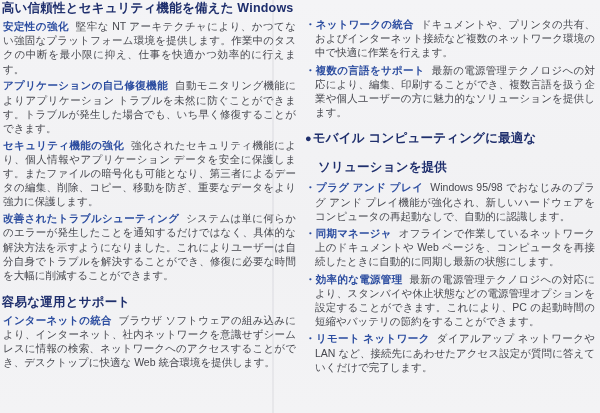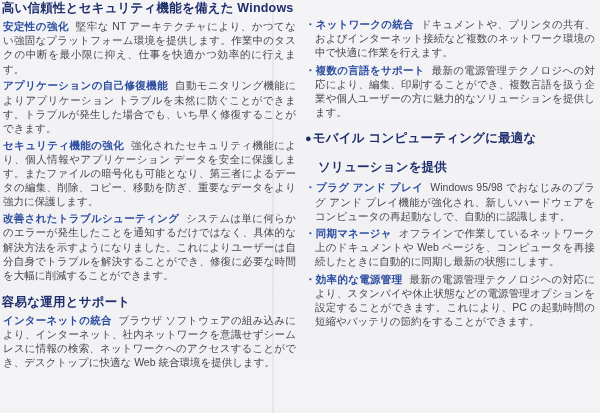--- a/index.html
+++ b/index.html
@@ -85,14 +85,15 @@
       <span class="rhead-l2">ソリューションを提供</span>
     </h2>
 
 
     <p class="item ritem"><span class="bullet">・</span><span class="term">プラグ アンド プレイ</span><span class="txt">Windows 95/98 でおなじみのプラグ アンド プレイ機能が強化され、新しいハードウェアをコンピュータの再起動なしで、自動的に認識します。</span></p>
 
     <p class="item ritem"><span class="bullet">・</span><span class="term">同期マネージャ</span><span class="txt">オフラインで作業しているネットワーク上のドキュメントや Web ページを、コンピュータを再接続したときに自動的に同期し最新の状態にします。</span></p>
 
     <p class="item ritem"><span class="bullet">・</span><span class="term">効率的な電源管理</span><span class="txt">最新の電源管理テクノロジへの対応により、スタンバイや休止状態などの電源管理オプションを設定することができます。これにより、PC の起動時間の短縮やバッテリの節約をすることができます。</span></p>
 
+    <p class="item ritem"><span class="bullet">・</span><span class="term">リモート ネットワーク</span><span class="txt">ダイアルアップ ネットワークや LAN など、接続先にあわせたアクセス設定が質問に答えていくだけで完了します。</span></p>
   </div>
 </div>
 
 </body></html>

